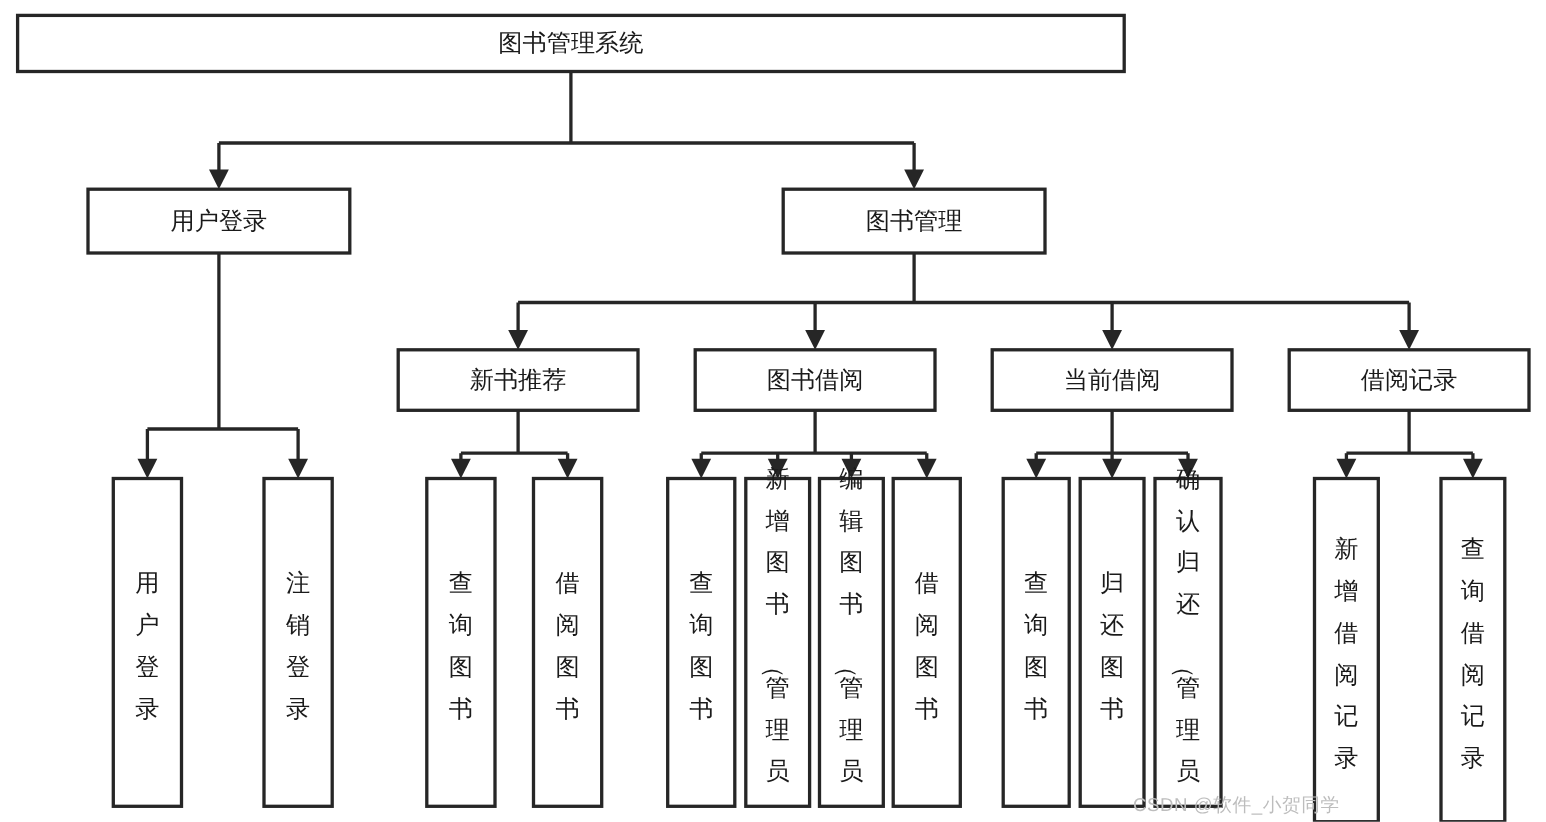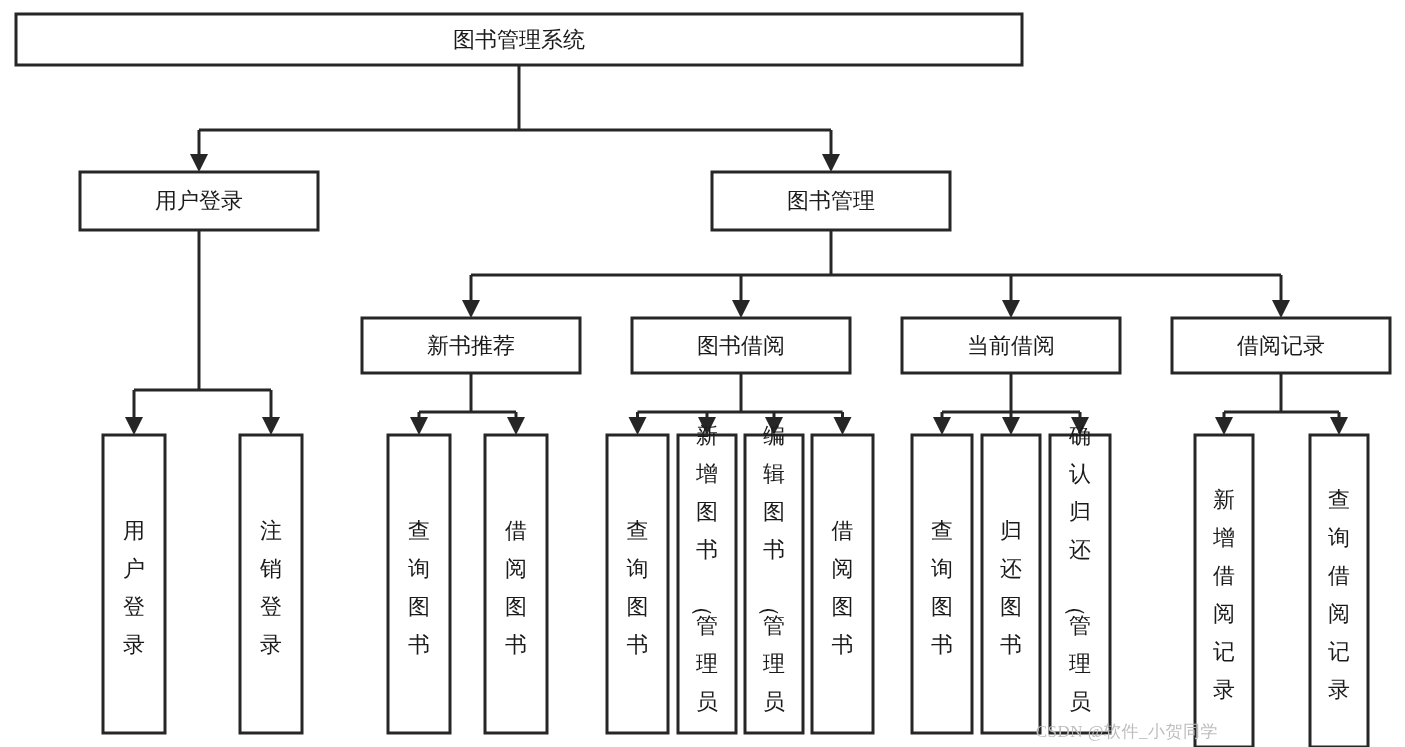--- a/index.html
+++ b/index.html
@@ -49,21 +49,21 @@
   .node-label-v {
     font-family: "DejaVu Sans", "Liberation Sans", sans-serif;
     font-size: 22px;
     fill: #1a1a1a;
     text-anchor: middle;
   }
   .watermark-text {
     position: absolute;
     right: 8px;
     bottom: 4px;
-    font-family: Liberation Serif, serif;
+    font-family: Liberation Sans, sans-serif;
     font-size: 17px;
     color: #bdbdbd;
     white-space: nowrap;
     letter-spacing: 0.5px;
     text-align: right;
   }
 </style>
 </head>
 <body>
 

